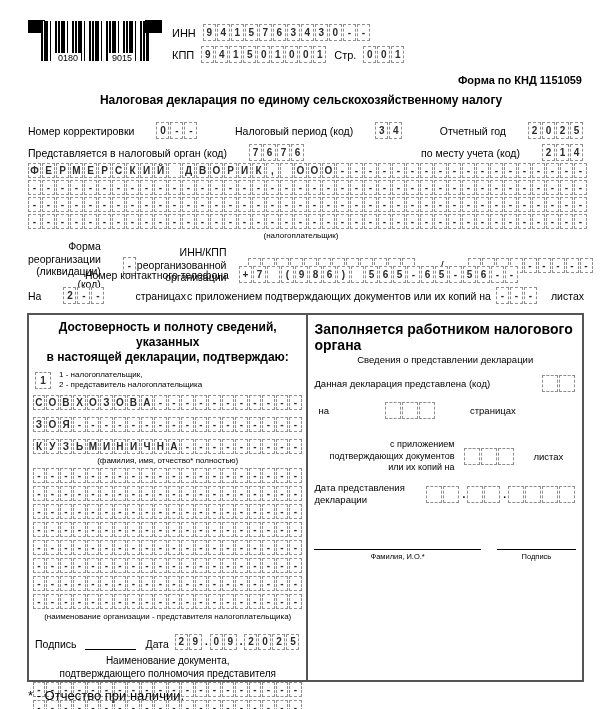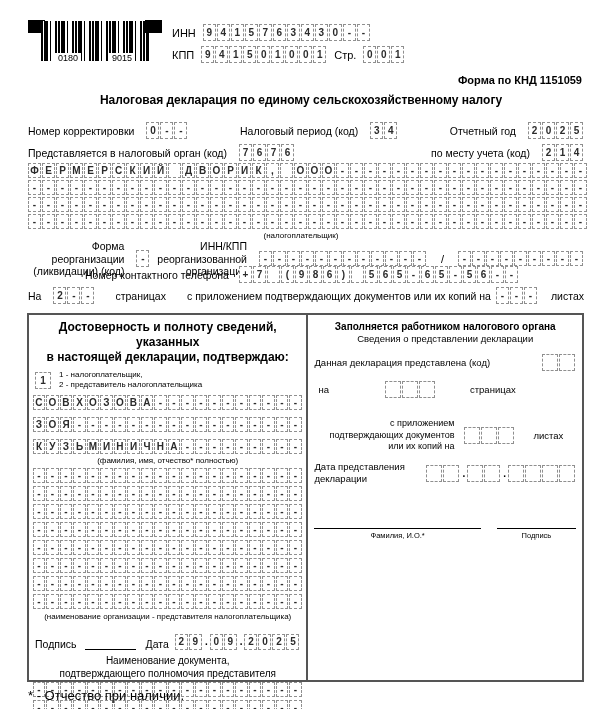--- a/index.html
+++ b/index.html
@@ -31,21 +31,21 @@
   .bc-nums{position:absolute;left:13px;right:13px;bottom:0;display:flex;justify-content:space-around;font-size:9px;color:#000;}
   .bc-nums span{background:#fff;padding:0 3px;line-height:10px;}
 
   .id-block{position:absolute;left:172px;top:24px;}
   .id-row{display:flex;align-items:center;gap:7px;margin-bottom:5px;height:17px;}
 
   .knd{position:absolute;right:20px;top:74px;font-weight:bold;font-size:11px;}
   .title{position:absolute;left:0;right:0;top:93px;text-align:center;font-weight:bold;font-size:12px;}
 
   .frow{position:absolute;left:28px;right:18px;display:flex;justify-content:space-between;align-items:center;}
-  .fgrp{display:flex;align-items:center;gap:12px;}
+  .fgrp{display:flex;align-items:center;gap:22px;}
 
   .namegrid{position:absolute;left:28px;top:163px;}
   .namegrid .c40{margin-bottom:2px;}
   .tp-caption{position:absolute;left:0;right:0;top:231px;}
 
   .reorg{position:absolute;left:28px;right:18px;top:240px;display:flex;justify-content:space-between;align-items:center;}
   .lab2{font-size:10.5px;text-align:right;line-height:1.2;}
   .slash{font-size:11px;margin:0 2px;}
 
   .phone-row{position:absolute;left:85px;top:266px;display:flex;align-items:center;gap:10px;}
@@ -65,21 +65,21 @@
   .lp .dashrows .c20{margin-bottom:3px;}
   .lp .cap{margin-bottom:3px;}
 
   .sign-row{display:flex;align-items:flex-end;margin:13px 4px 2px 4px;}
   .sign-lbl{font-size:10.5px;}
   .sign-line{flex:1;border-bottom:1px solid #000;height:13px;margin:0 10px 0 8px;}
   .date-grp{display:flex;align-items:center;gap:2px;}
   .dot{font-size:10px;font-weight:bold;}
   .doc-cap{font-size:10px;text-align:center;line-height:1.3;margin:4px 0 2px 0;}
 
-  .rp-h{font-weight:bold;font-size:10px;text-align:center;margin-top:2px;}
+  .rp-h{font-weight:bold;font-size:14px;margin-top:2px;}
   .rp-sub{font-size:9.5px;text-align:center;margin-top:1px;}
   .rp-row{display:flex;align-items:center;}
   .rp-lbl{font-size:9.5px;}
   .rp-lbl-r{font-size:9px;text-align:right;line-height:1.3;}
   .sig-row{display:flex;margin-top:30px;gap:16px;}
   .sig{flex:2.1;} .sig.narrow{flex:1;}
   .sig .line{border-bottom:1px solid #000;height:12px;}
   .sig .cap{font-size:7.5px;margin-top:2px;}
 
   .footnote{position:absolute;left:28px;top:688px;font-size:13px;}

